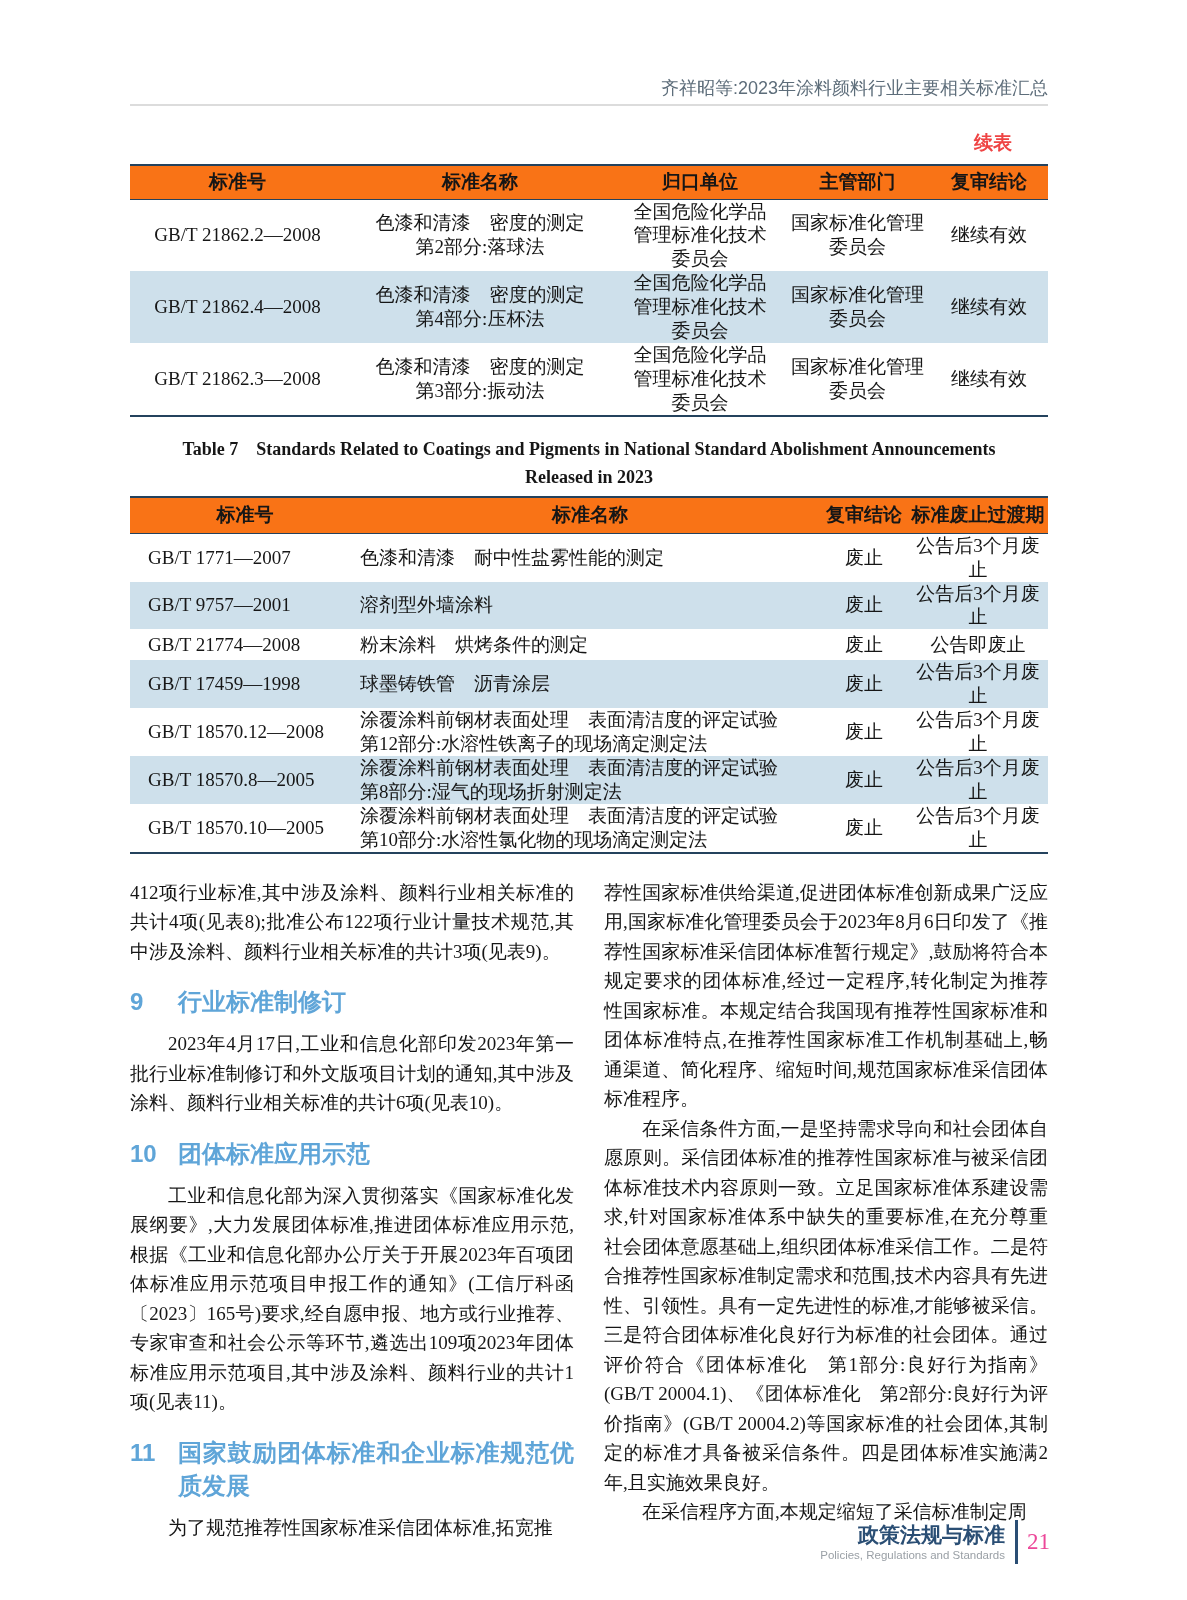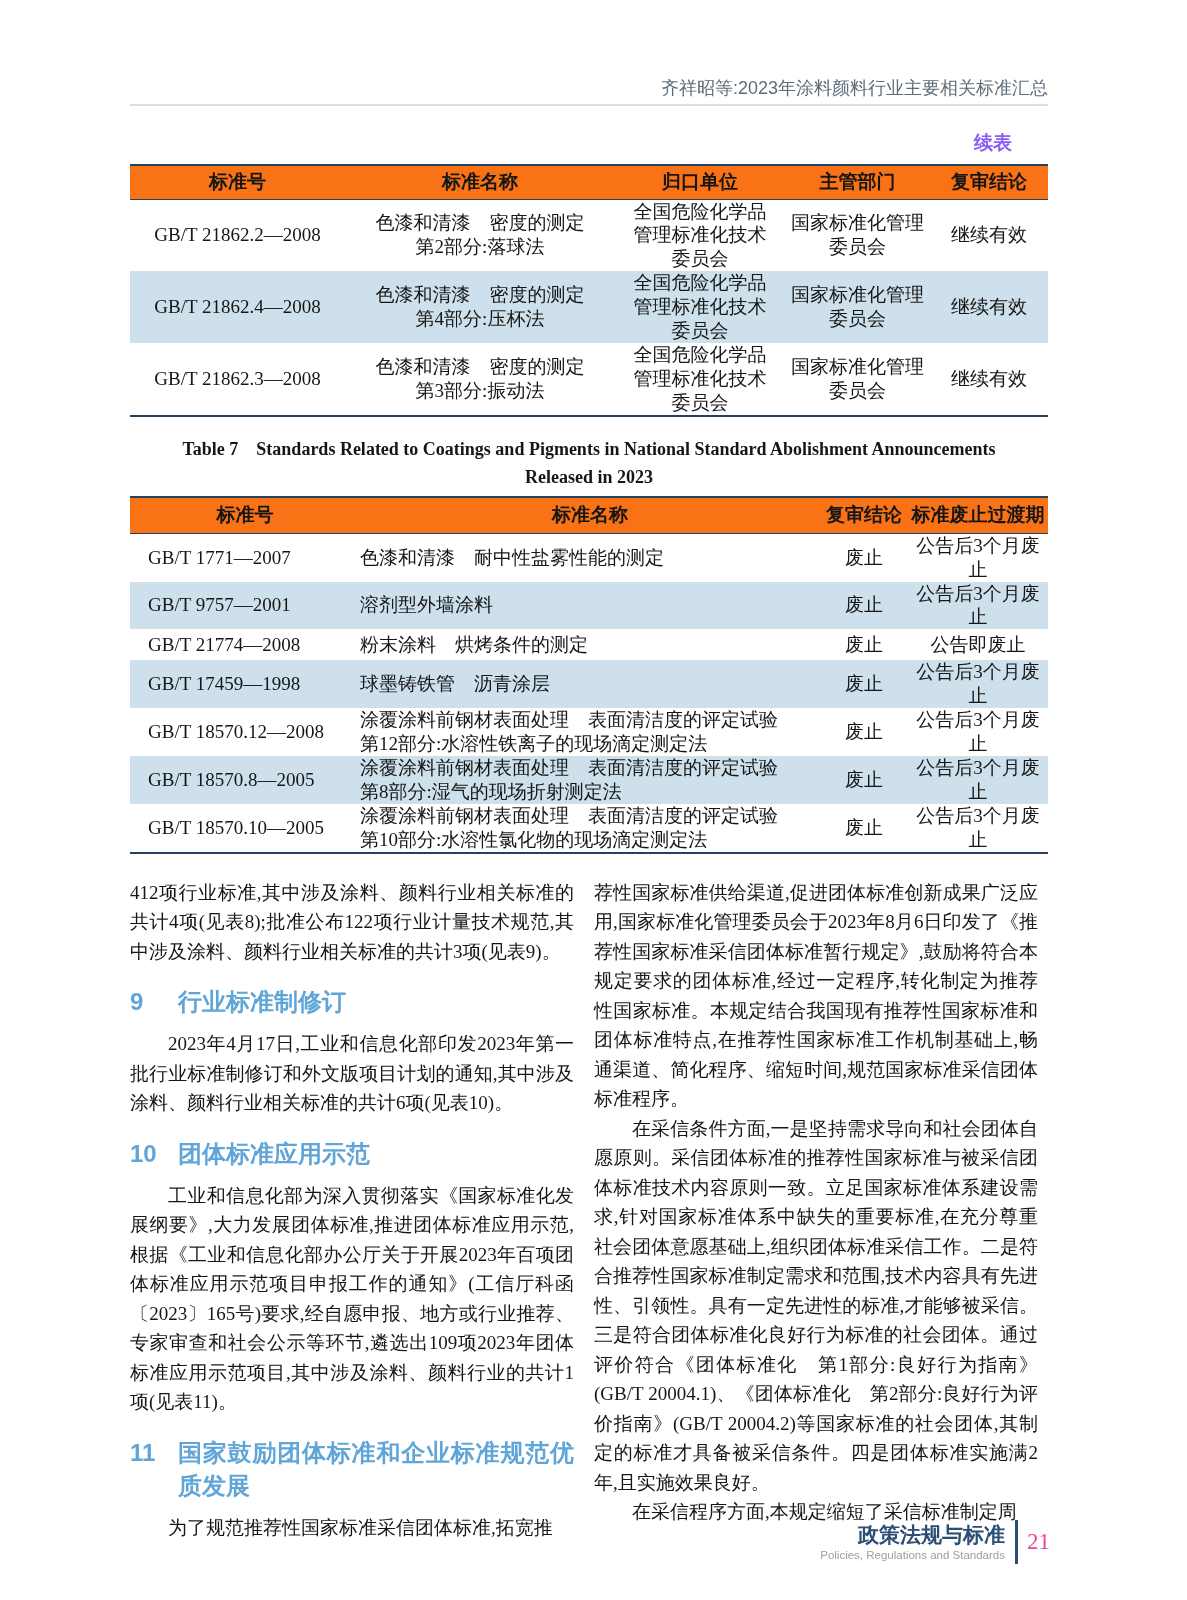--- a/index.html
+++ b/index.html
@@ -27,21 +27,21 @@
   }
 
   
   .cont-label {
     margin-top:24px;
     text-align:right;
     padding-right:36px;
     font-family:"Liberation Sans","DejaVu Sans",sans-serif;
     font-weight:bold;
     font-size:19px;
-    color:#8b5cf6;
+    color:#ef4444;
   }
 
   
   table { width:100%; border-collapse:collapse; table-layout:fixed; }
   .tbl { border-top:2px solid #24425d; border-bottom:2px solid #24425d; font-size:19px; }
   .tbl thead th {
     background:#f97316;
     font-weight:bold;
     border-bottom:1px solid #24425d;
     text-align:center;
@@ -64,21 +64,21 @@
 
   
   .t7-caption { margin-top:20px; text-align:center; line-height:25px; }
   .t7-caption .zh {
     font-family:"Liberation Sans","DejaVu Sans",sans-serif;
     font-weight:bold; font-size:19px;
   }
   .t7-caption .en { font-weight:bold; font-size:18px; margin-top:3px; }
 
   
-  .columns { display:flex; gap:20px; margin-top:24px; }
+  .columns { display:flex; gap:30px; margin-top:24px; }
   .col { width:444px; font-size:19px; line-height:29.5px; text-align:justify; }
   .para { text-indent:2em; }
   .para.no-indent { text-indent:0; }
 
   .sec {
     display:flex;
     font-family:"Liberation Sans","DejaVu Sans",sans-serif;
     font-weight:bold;
     font-size:24px;
     line-height:33px;

